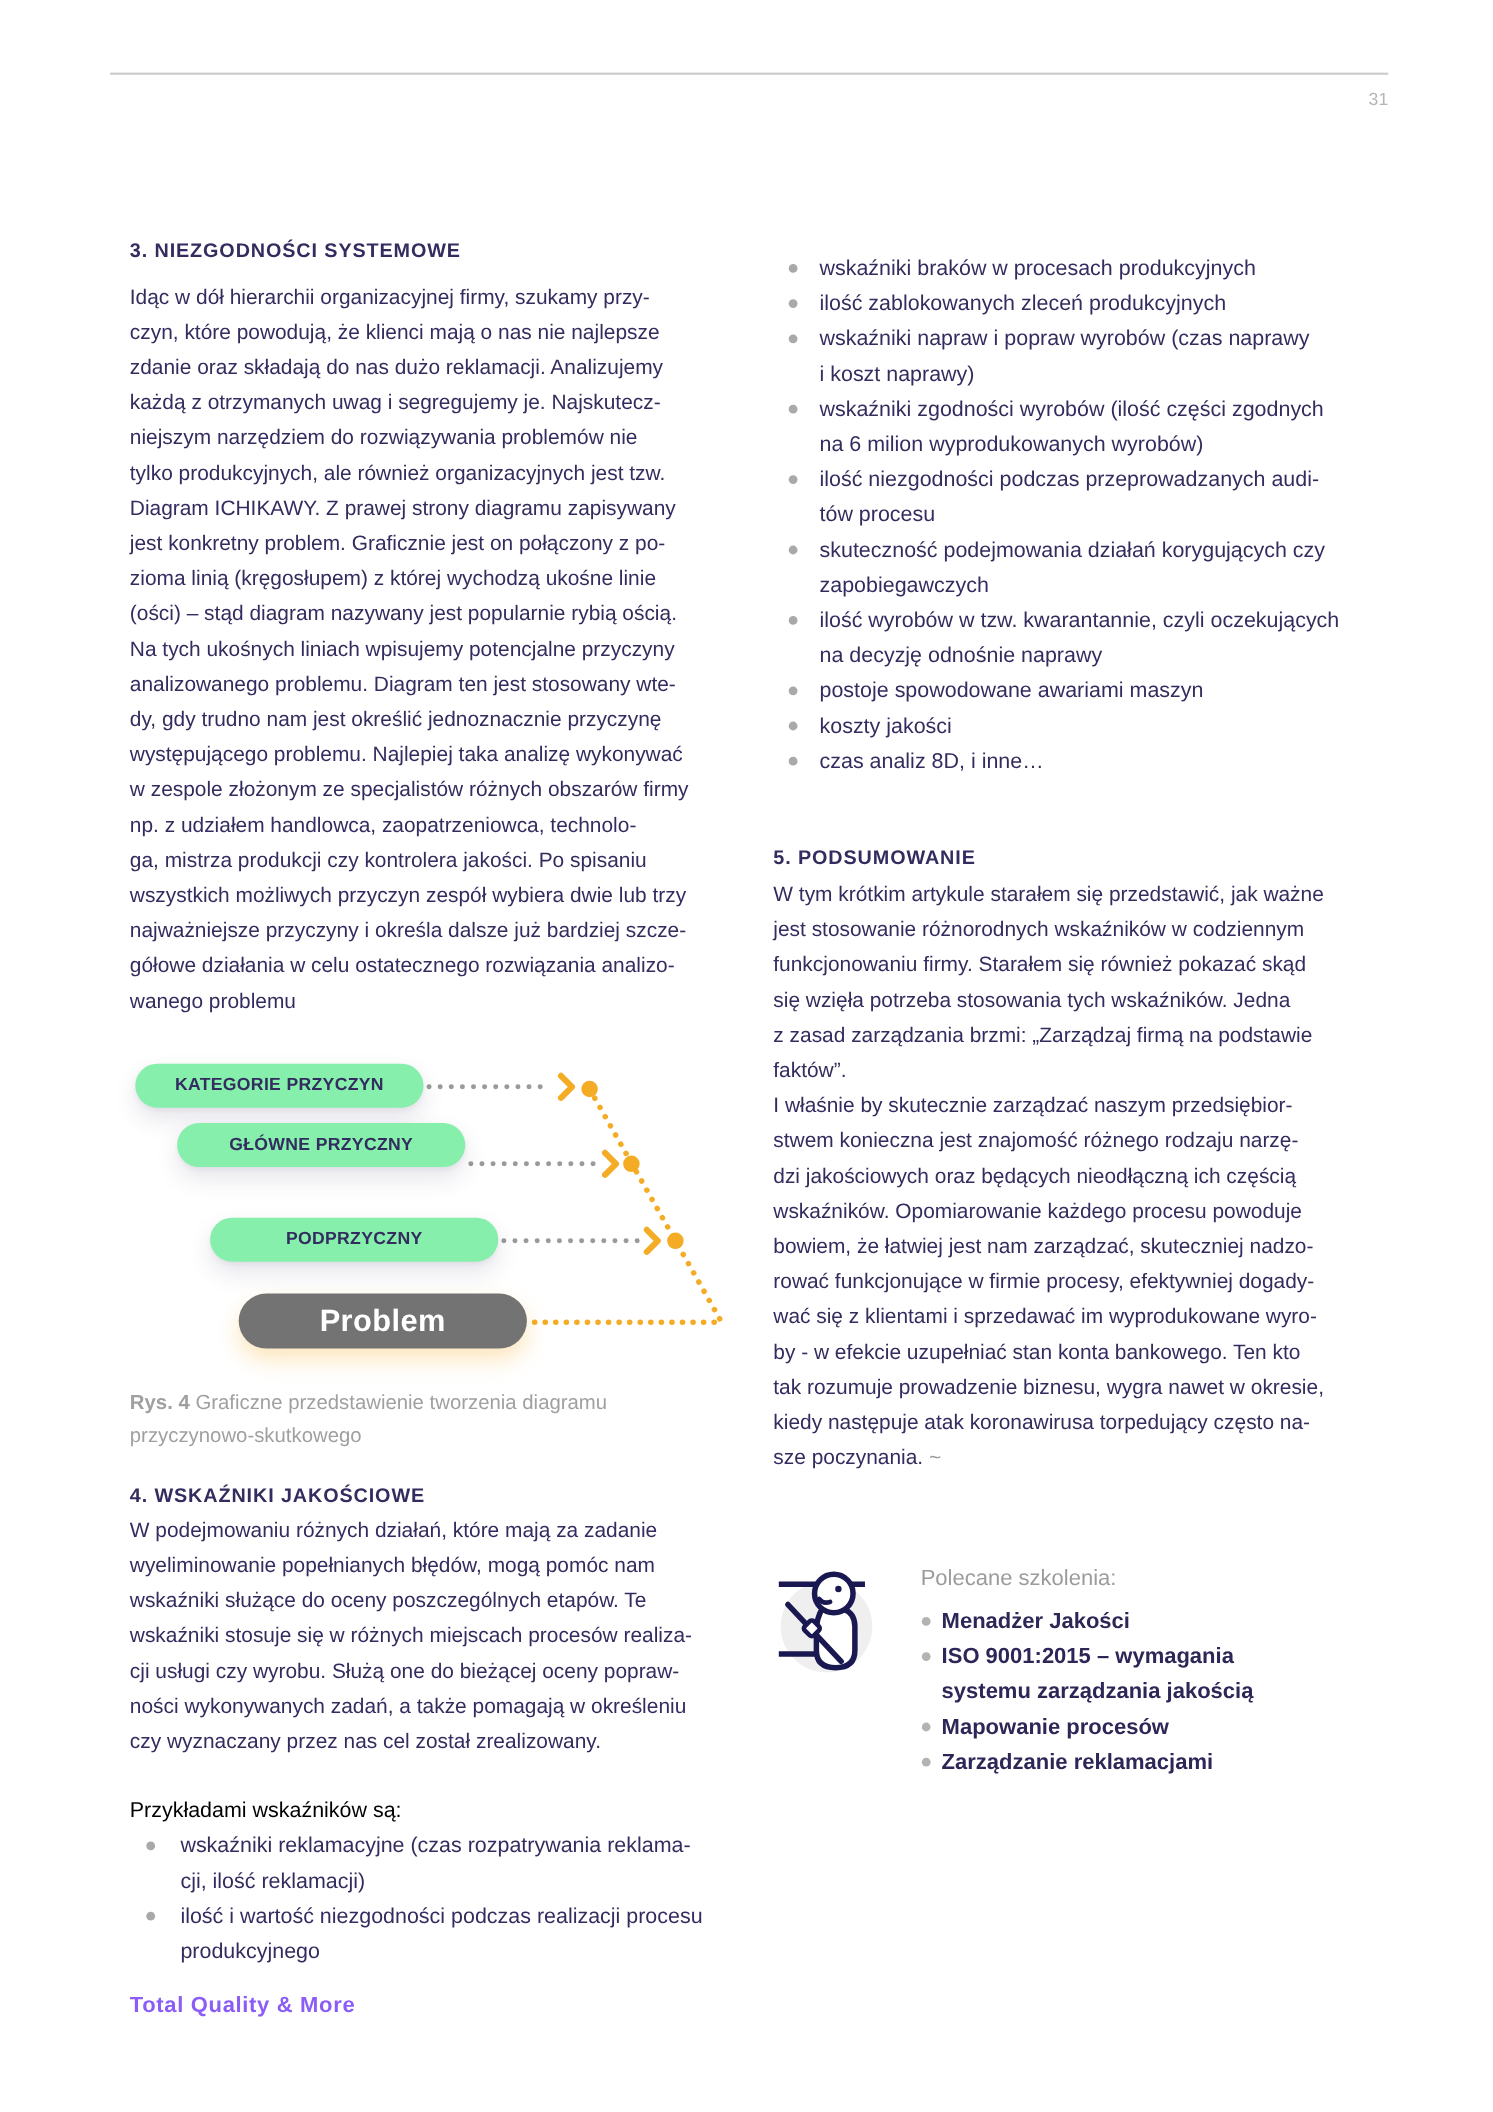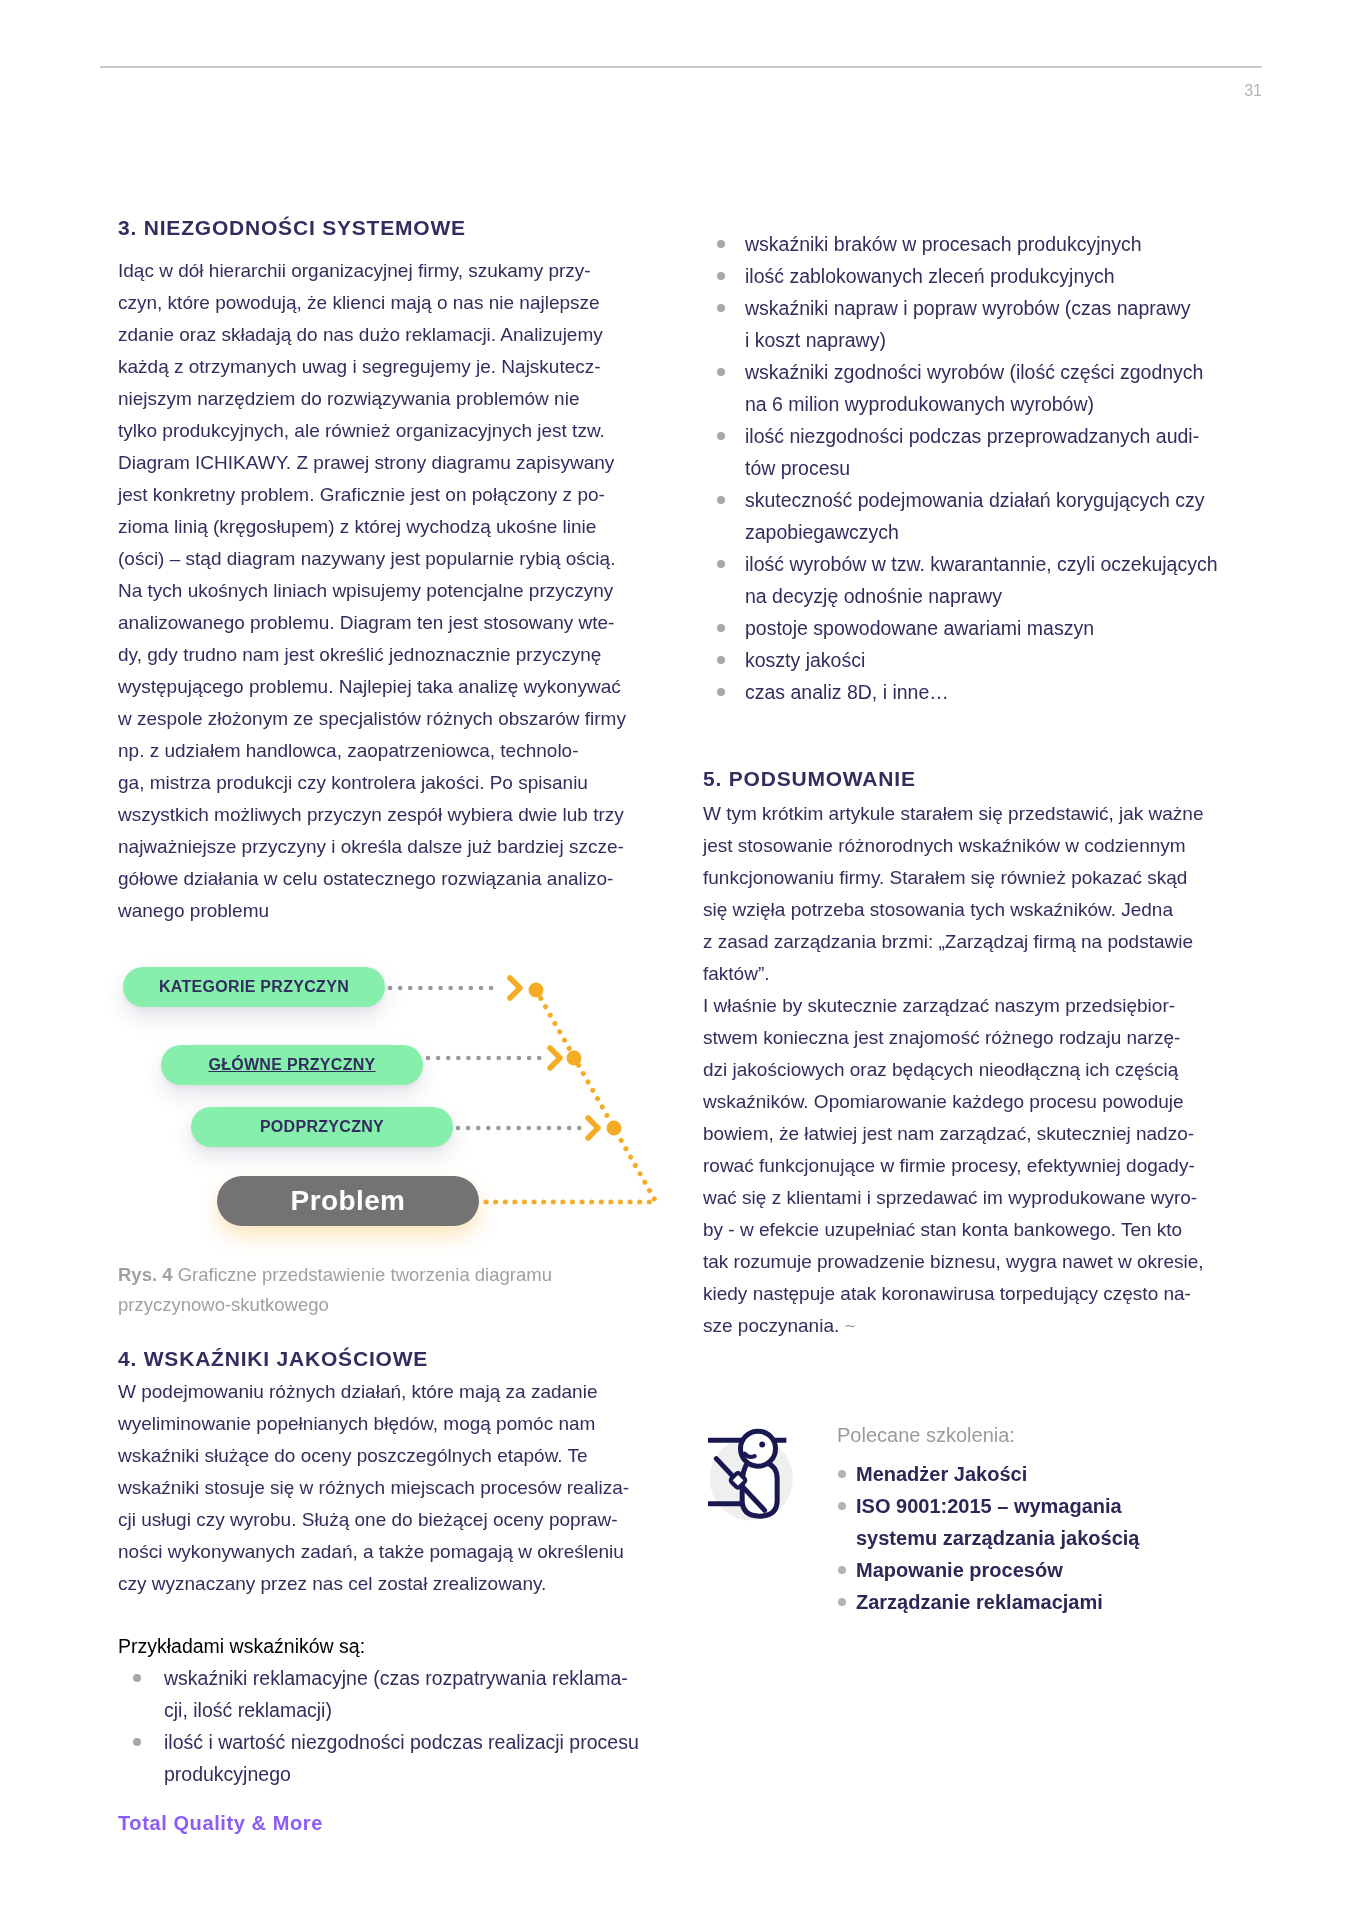--- a/index.html
+++ b/index.html
@@ -18,21 +18,21 @@
   }
   .page-number {
     position:absolute; right:95px; top:82px;
     font-size:16px; color:#b5b5b5;
   }
   .col { position:absolute; }
   .col-left  { left:118px; top:215px; width:538px; }
   .col-right { left:703px; top:228px; width:556px; }
 
   h2.sec-heading {
-    font-size:21px; font-weight:bold; letter-spacing:0.8px;
+    font-size:18px; font-weight:bold; letter-spacing:0.8px;
     color:#332d5f; line-height:26px;
   }
   .body-text {
     font-size:19px; line-height:32px; color:#332d5f;
     white-space:pre-line;
   }
   .sec3-heading { margin-bottom:14px; }
   .sec4-heading { margin-top:26px; margin-bottom:4px; }
   .sec5-heading { margin-top:58px; margin-bottom:6px; }
 
@@ -40,21 +40,21 @@
   .diagram { position:relative; width:556px; height:292px; margin-top:23px; }
   .diagram svg.connectors { position:absolute; left:0; top:0; }
   .pill {
     position:absolute; width:262px; height:40px;
     background:#86efac; border-radius:22px;
     box-shadow:0 10px 22px rgba(40,35,80,0.12), 0 2px 5px rgba(40,35,80,0.06);
     display:flex; align-items:center; justify-content:center;
     font-size:16px; font-weight:bold; letter-spacing:0.3px; color:#332d5f;
   }
   .pill-1 { left:5px;  top:17px; }
-  .pill-2 { left:43px; top:95px;text-decoration:underline; }
+  .pill-2 { left:43px; top:71px; }
   .pill-3 { left:73px; top:157px; }
   .pill-problem {
     position:absolute; left:99px; top:226px; width:262px; height:50px;
     background:#737373; border-radius:26px;
     box-shadow:0 10px 20px rgba(244,172,37,0.30);
     display:flex; align-items:center; justify-content:center;
     font-size:28px; font-weight:bold; color:#ffffff; letter-spacing:0.4px;
   }
   .figure-caption {
     margin-top:18px; font-size:18.5px; line-height:30px;

